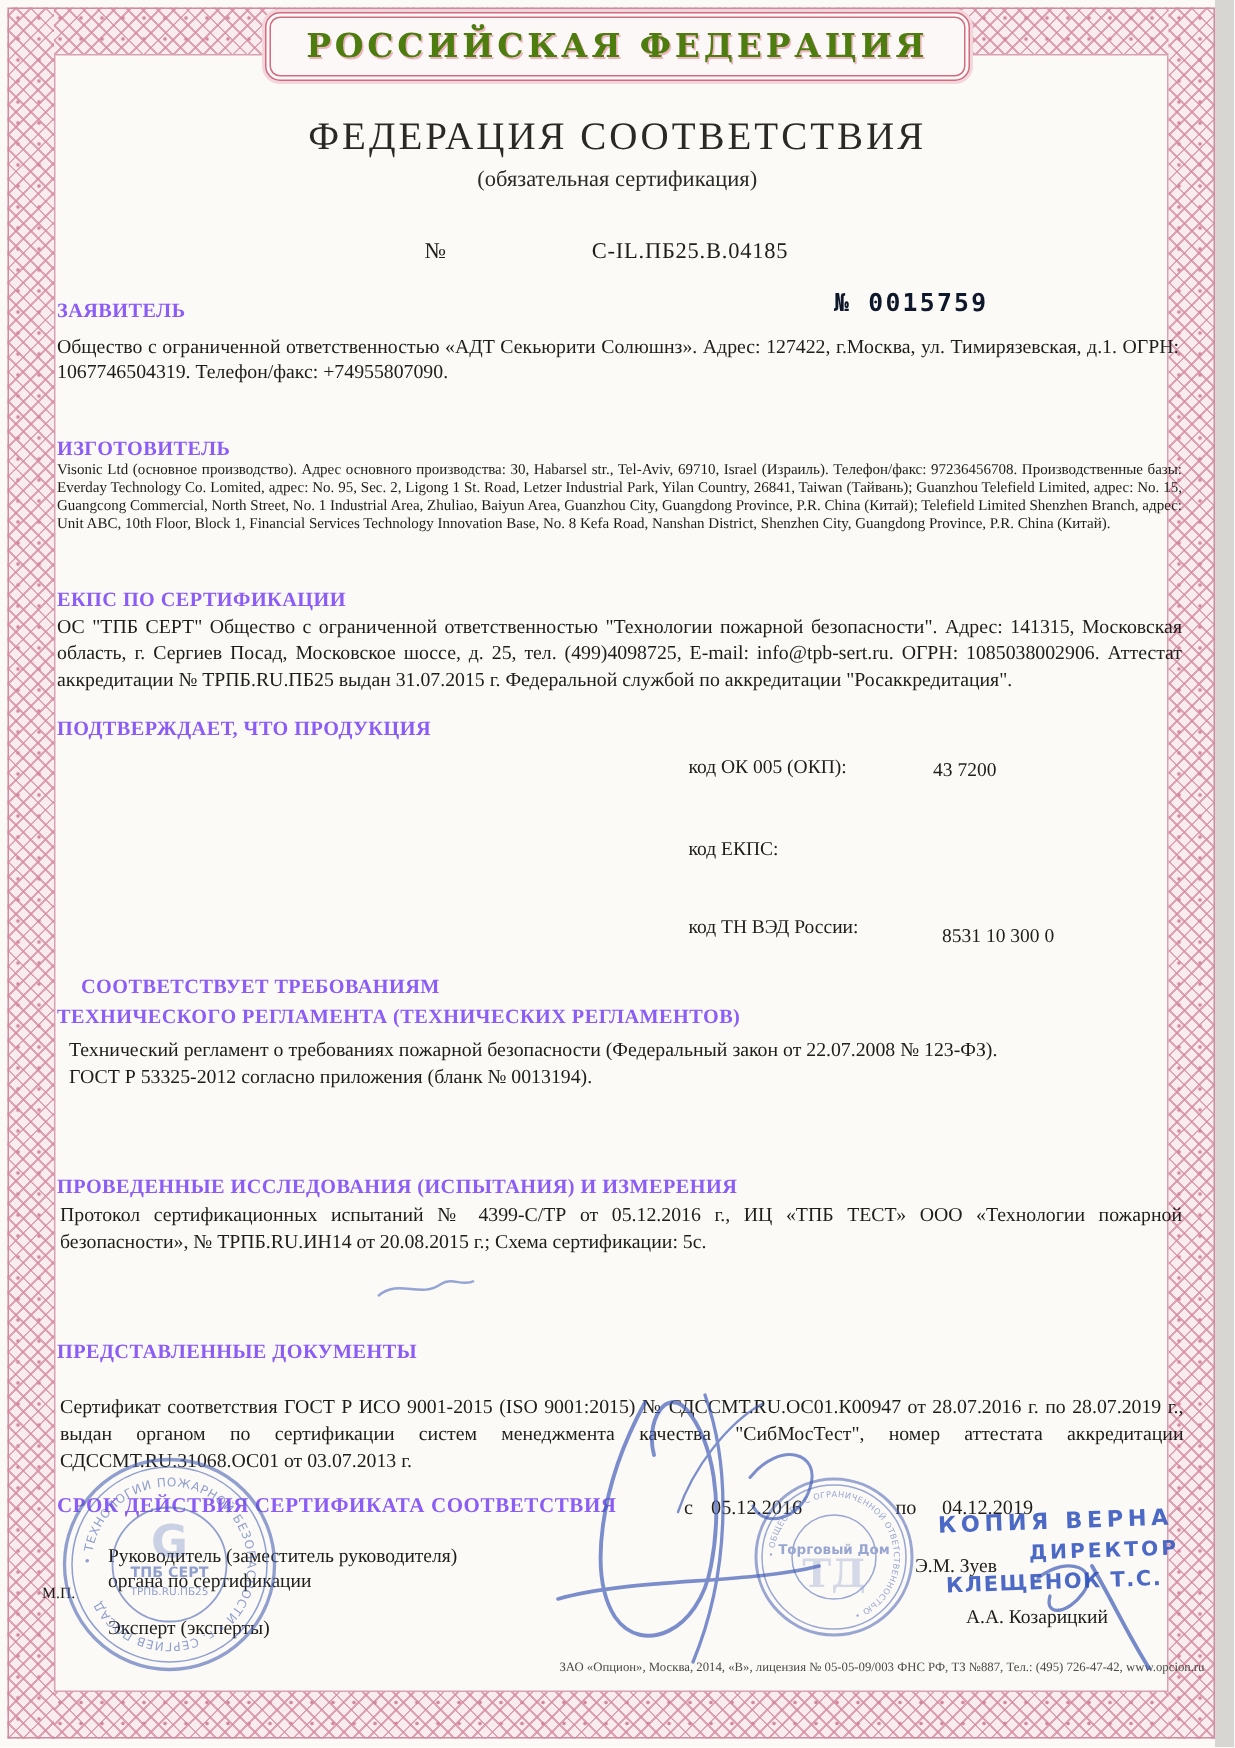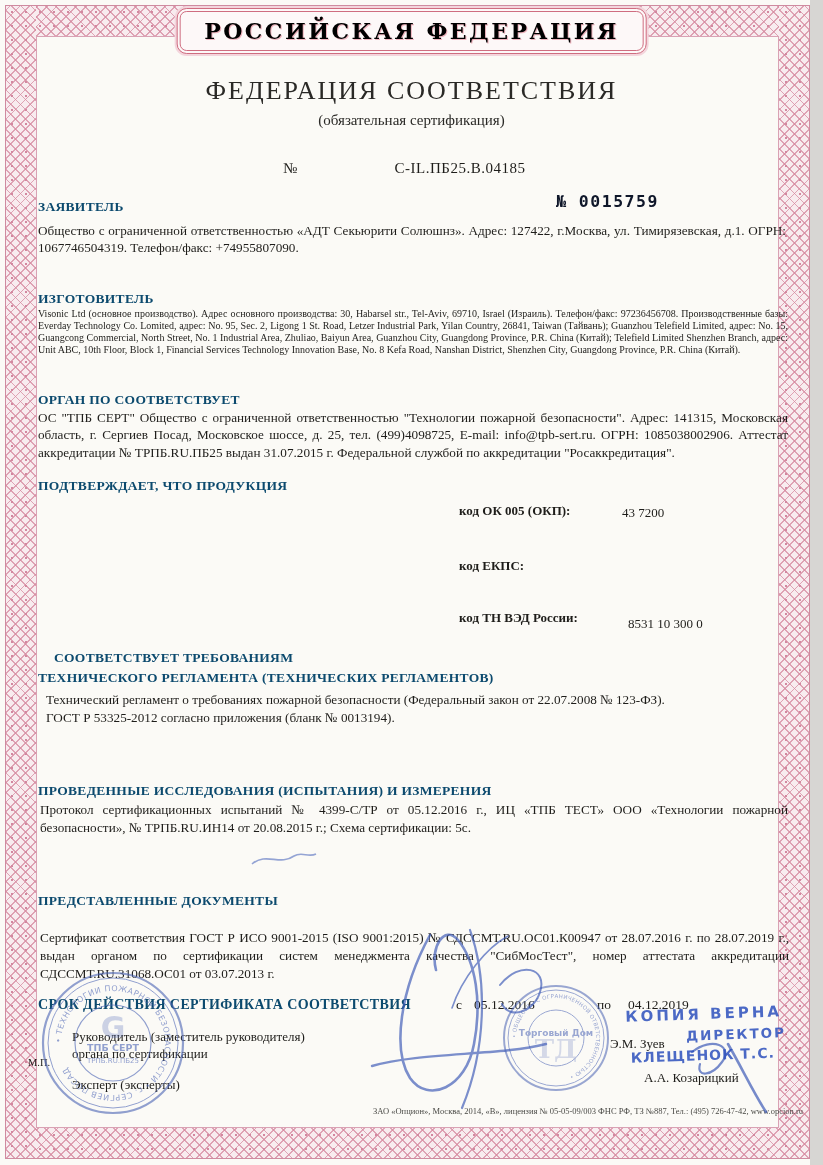--- a/index.html
+++ b/index.html
@@ -31,46 +31,46 @@
 
   .banner {
     top:8px; left:50%; transform:translateX(-50%);
     padding:6px 24px; background:#fdf8f8;
     border:4px double #cf6d80; border-radius:10px;
     box-shadow:0 0 0 2px #f3d5dc;
     white-space:nowrap;
   }
   .banner-text {
     font-family:"DejaVu Serif", serif; font-weight:bold;
-    font-size:22px; letter-spacing:2.5px; color:#000000;
+    font-size:22px; letter-spacing:2.5px; color:#4d7c0f;
     text-shadow:1px 1px 0 #eeb3bd;
   }
   .title { top:76px; left:0; right:0; text-align:center; font-size:26px; letter-spacing:2px; color:#2a2926; }
   .subtitle { top:112px; left:0; right:0; text-align:center; font-size:15px; color:#2a2926; }
   .num-sign { top:160px; left:283px; font-size:15px; }
   .cert-number { top:160px; left:335px; width:250px; text-align:center; font-size:15px; letter-spacing:.5px; }
 
-  .h { font-weight:bold; font-size:13.5px; letter-spacing:.3px; color:#0c4a6e; }
+  .h { font-weight:bold; font-size:13.5px; letter-spacing:.3px; color:#8b5cf6; }
   .t { font-size:13.2px; line-height:1.32; text-align:justify; }
   .small-t { font-size:10px; line-height:1.2; text-align:justify; }
 
   .applicant-h { top:199px; left:38px; }
   .form-number {
     top:192px; left:556px;
     font-family:"DejaVu Sans Mono", monospace; font-weight:bold;
     font-size:16.5px; letter-spacing:1.5px; color:#0f172a;
   }
   .applicant-t { top:222px; left:38px; width:748px; }
   .manuf-h { top:291px; left:38px; }
   .manuf-t { top:308px; left:38px; width:750px; }
   .certbody-h { top:392px; left:38px; }
   .certbody-t { top:409px; left:38px; width:750px; }
   .product-h { top:478px; left:38px; }
   .product-t { top:498px; left:38px; width:403px; line-height:1.55; word-spacing:3.5px; }
-  .code-l { font-weight:bold; font-size:13px; }
+  .code-l { font-weight:normal; font-size:13px; }
   .code-v { font-size:13px; }
   .code1-l { top:503px; left:459px; }
   .code1-v { top:505px; left:622px; }
   .code2-l { top:558px; left:459px; }
   .code3-l { top:610px; left:459px; }
   .code3-v { top:616px; left:628px; }
   .req-h1 { top:650px; left:38px;padding-left:16px; }
   .req-h2 { top:670px; left:38px; }
   .req-t1 { top:691px; left:46px; width:742px; }
   .req-t2 { top:709px; left:46px; width:742px; }
@@ -128,21 +128,21 @@
   <span class="abs num-sign">№</span>
   <span class="abs cert-number">C-IL.ПБ25.В.04185</span>
 
   <div class="abs h applicant-h">ЗАЯВИТЕЛЬ</div>
   <div class="abs form-number">№ 0015759</div>
   <div class="abs t applicant-t">Общество с ограниченной ответственностью «АДТ Секьюрити Солюшнз». Адрес: 127422, г.Москва, ул. Тимирязевская, д.1. ОГРН: 1067746504319. Телефон/факс: +74955807090.</div>
 
   <div class="abs h manuf-h">ИЗГОТОВИТЕЛЬ</div>
   <div class="abs small-t manuf-t">Visonic Ltd (основное производство).  Адрес основного производства: 30, Habarsel str., Tel-Aviv, 69710, Israel (Израиль). Телефон/факс: 97236456708. Производственные базы: Everday Technology Co. Lomited, адрес: No. 95, Sec. 2, Ligong 1 St. Road, Letzer Industrial Park, Yilan Country, 26841, Taiwan (Тайвань); Guanzhou Telefield Limited, адрес: No. 15, Guangcong Commercial, North Street, No. 1 Industrial Area, Zhuliao, Baiyun Area, Guanzhou City, Guangdong Province, P.R. China (Китай); Telefield Limited Shenzhen Branch, адрес: Unit ABC, 10th Floor, Block 1, Financial Services Technology Innovation Base, No. 8 Kefa Road, Nanshan District, Shenzhen City, Guangdong Province, P.R. China (Китай).</div>
 
-  <div class="abs h certbody-h">ОРГАН ПО СООТВЕТСТВУЕТ</div>
+  <div class="abs h certbody-h">ЕКПС ПО СЕРТИФИКАЦИИ</div>
   <div class="abs t certbody-t">ОС "ТПБ СЕРТ" Общество с ограниченной ответственностью "Технологии пожарной безопасности". Адрес: 141315, Московская область, г. Сергиев Посад, Московское шоссе, д. 25, тел. (499)4098725, E-mail: info@tpb-sert.ru. ОГРН: 1085038002906. Аттестат аккредитации № ТРПБ.RU.ПБ25 выдан 31.07.2015 г. Федеральной службой по аккредитации "Росаккредитация".</div>
 
   <div class="abs h product-h">ПОДТВЕРЖДАЕТ, ЧТО ПРОДУКЦИЯ</div>
 
   <span class="abs code-l code1-l">код ОК 005 (ОКП):</span>
   <span class="abs code-v code1-v">43 7200</span>
   <span class="abs code-l code2-l">код ЕКПС:</span>
   <span class="abs code-l code3-l">код ТН ВЭД России:</span>
   <span class="abs code-v code3-v">8531 10 300 0</span>
 

